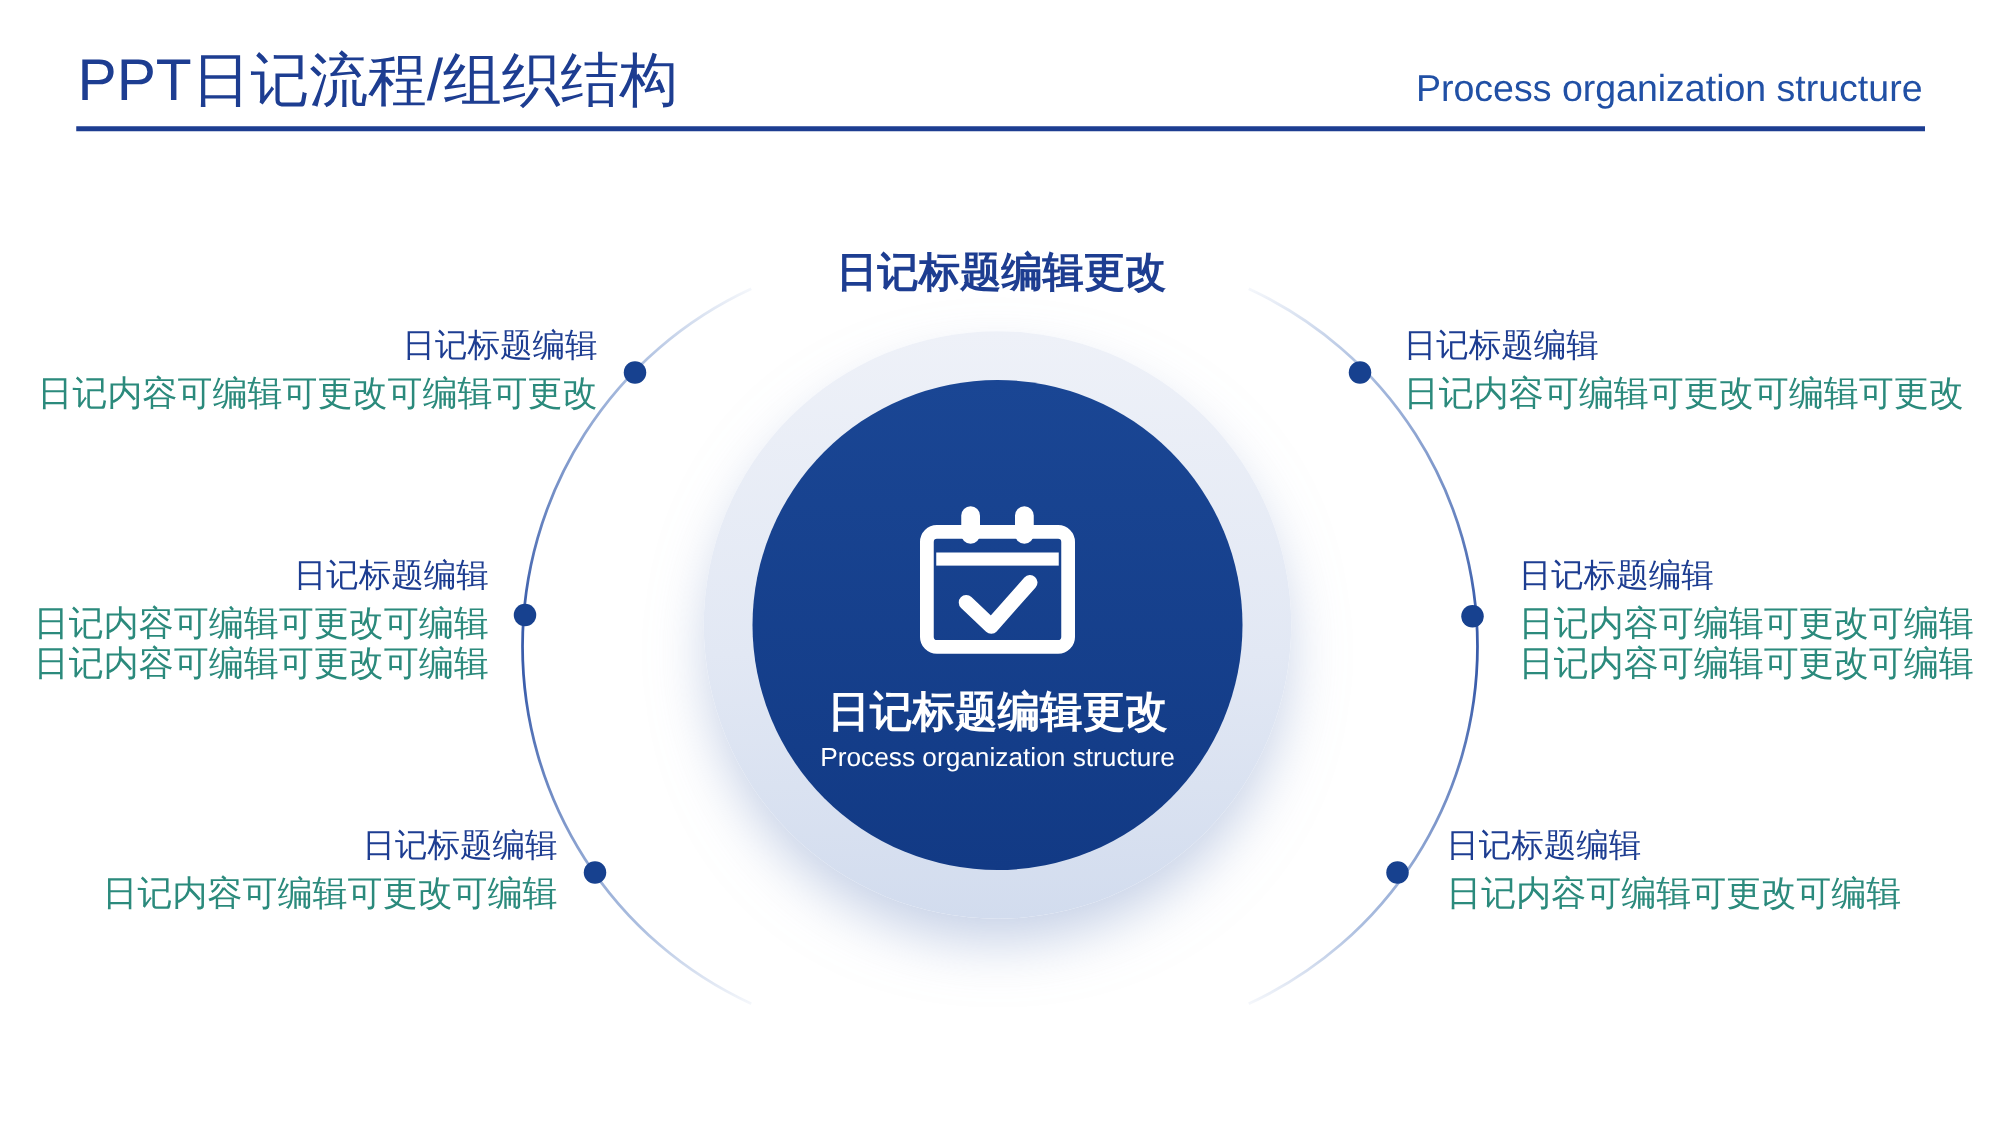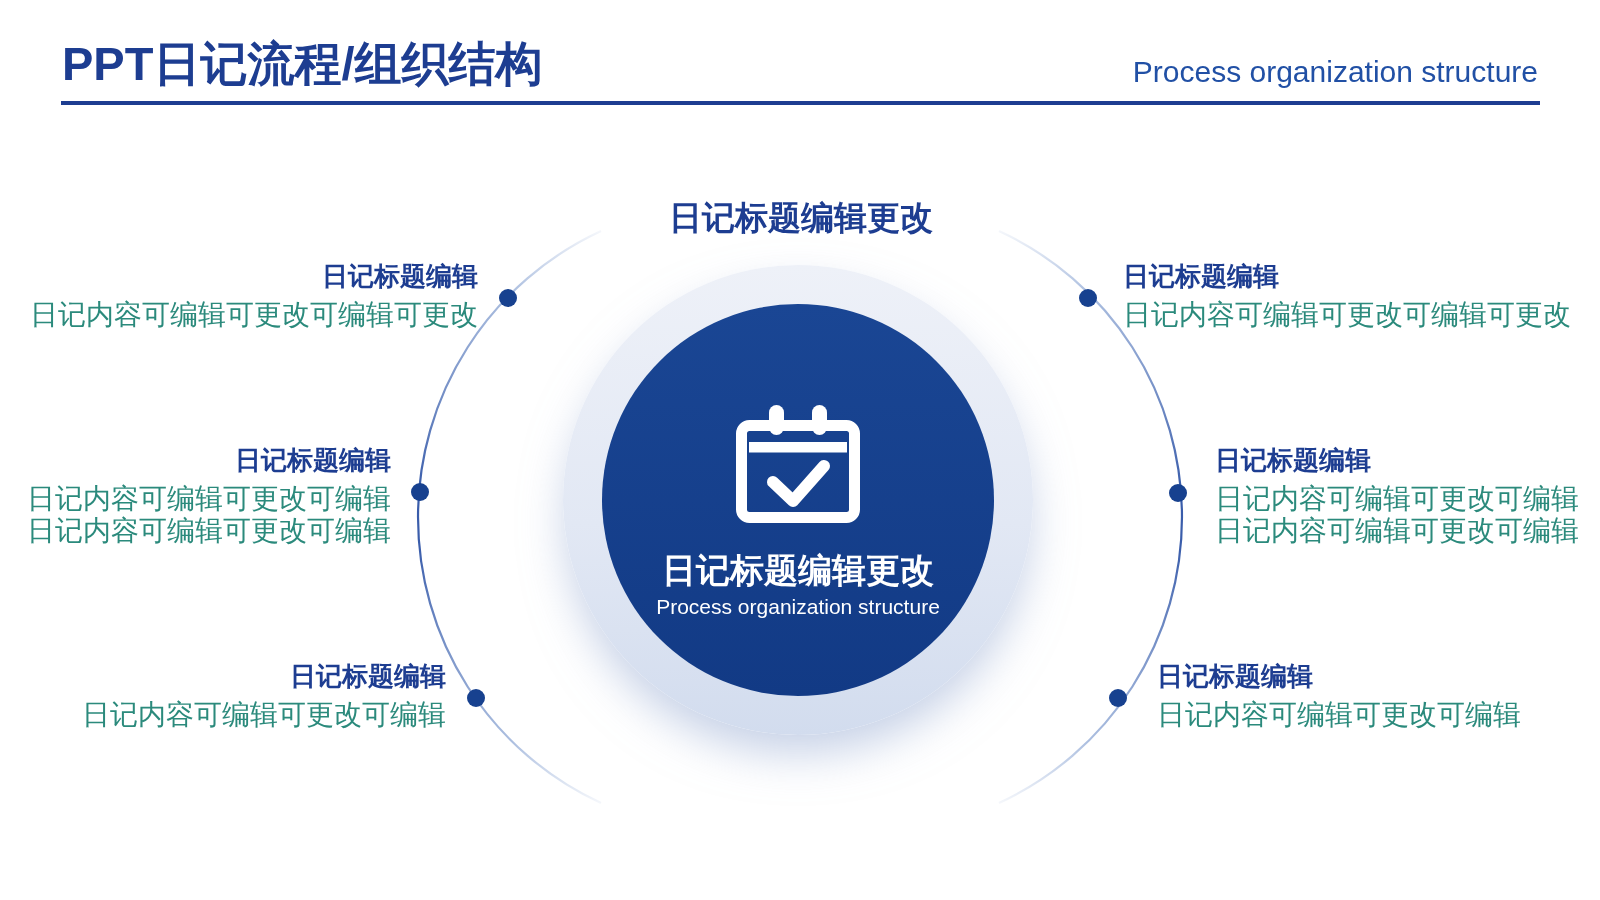--- a/index.html
+++ b/index.html
@@ -22,21 +22,21 @@
     width:1600px;height:900px;
     background:#ffffff;
     overflow:hidden;
     font-family:"Liberation Sans","DejaVu Sans",sans-serif;
   }
   .abs{position:absolute;}
 
   
   .main-title{
     left:62px;top:36px;
-    font-size:47px;font-weight:bold;line-height:56px;
+    font-size:47px;font-weight:normal;line-height:56px;
     color:var(--c-navy);
     letter-spacing:0px;
     white-space:nowrap;
   }
   .sub-title{
     right:62px;top:54px;
     font-size:30px;line-height:36px;
     color:var(--c-accent_blue);
     white-space:nowrap;
   }
@@ -85,21 +85,21 @@
     margin-top:3px;
     font-size:21px;line-height:28px;
     white-space:nowrap;
   }
 
   
   .node{white-space:nowrap;}
   .node.left{text-align:right;}
   .node.right{text-align:left;}
   .node-title{
-    font-size:26px;font-weight:bold;line-height:30px;
+    font-size:26px;font-weight:normal;line-height:30px;
     color:var(--c-navy);
   }
   .node-line{
     font-size:28px;line-height:32px;
     color:var(--c-teal);
   }
   .node-lines{margin-top:8px;}
 </style>
 </head>
 <body>

